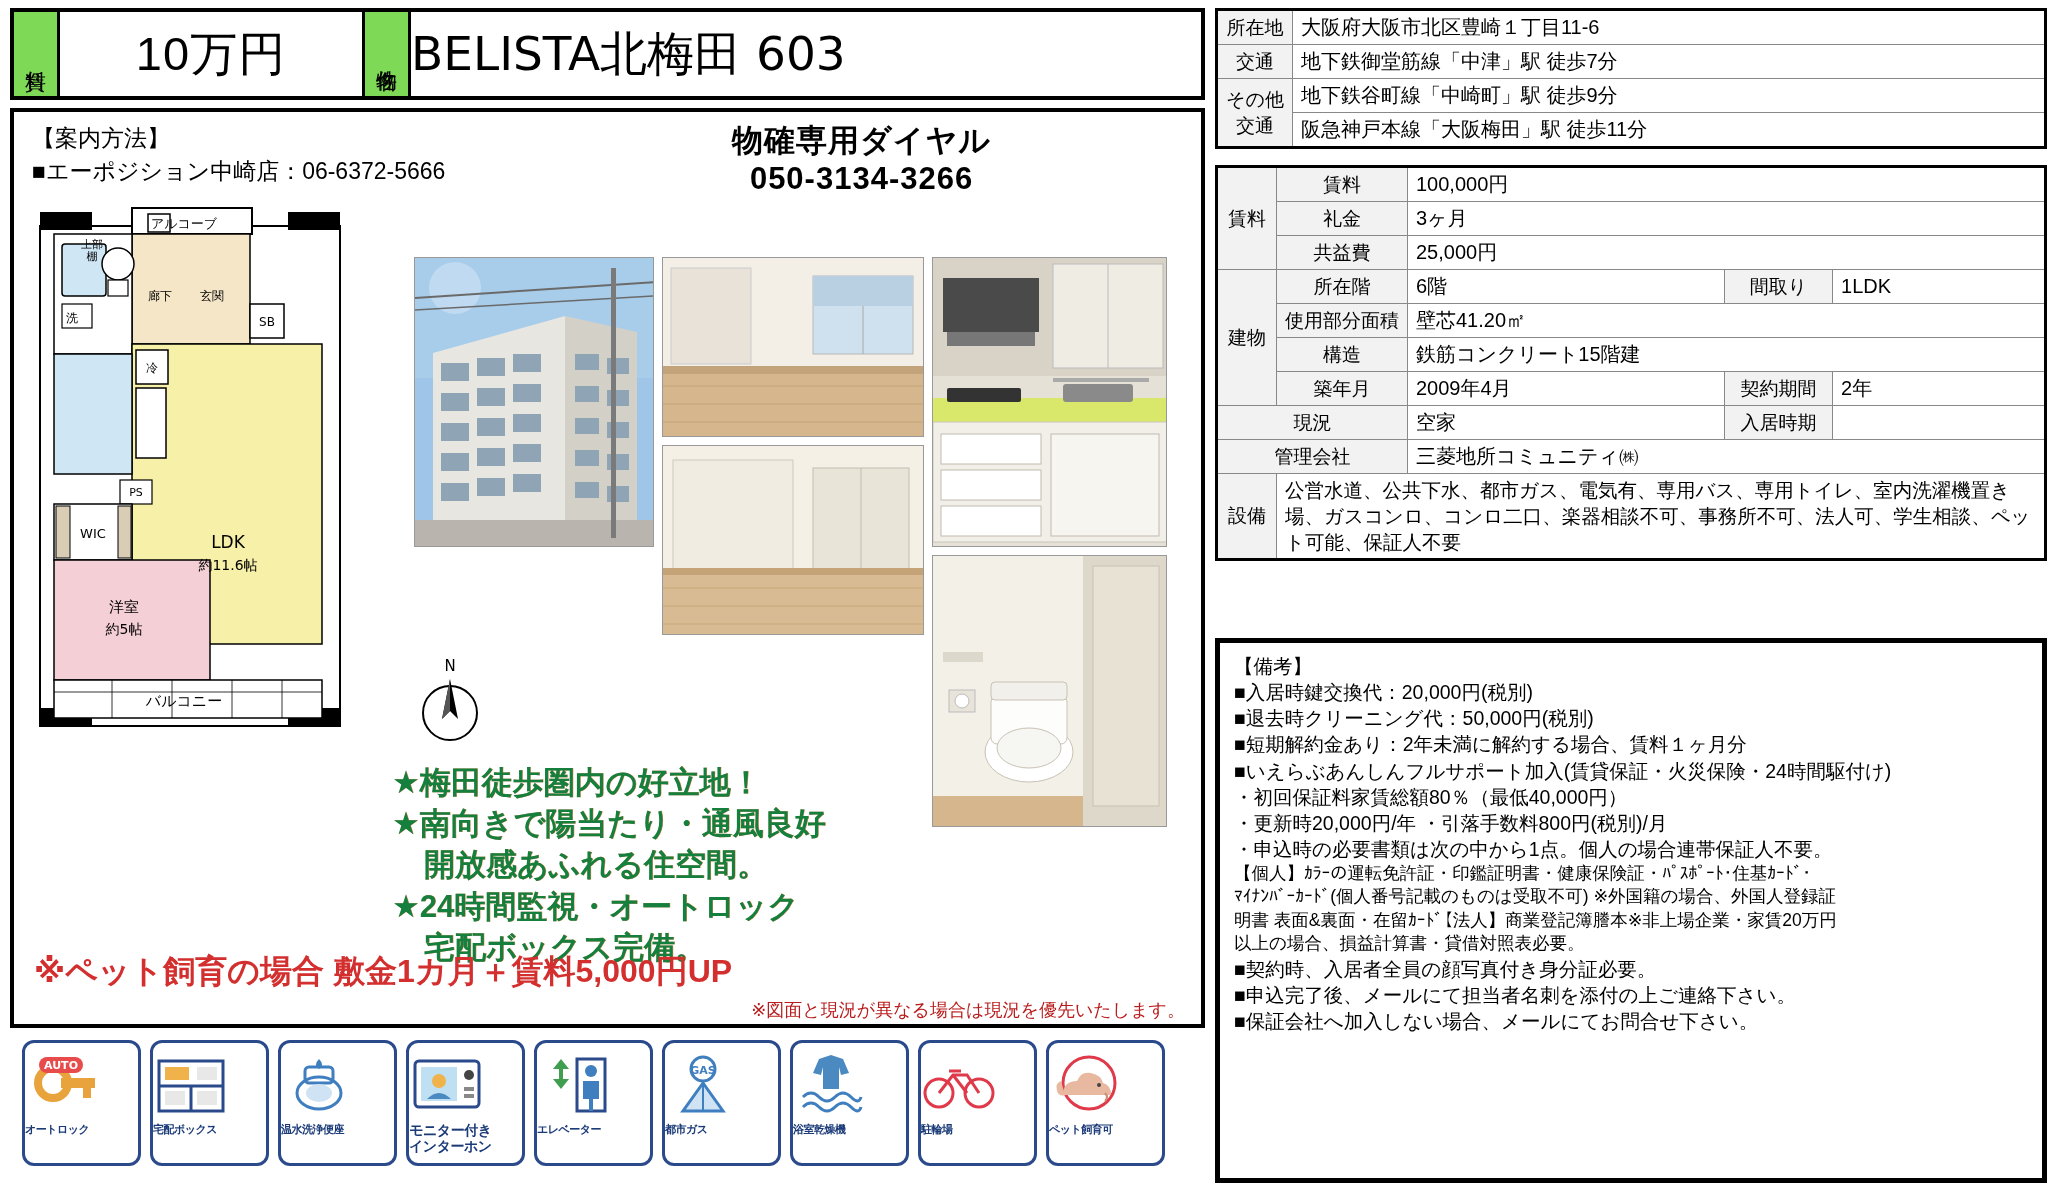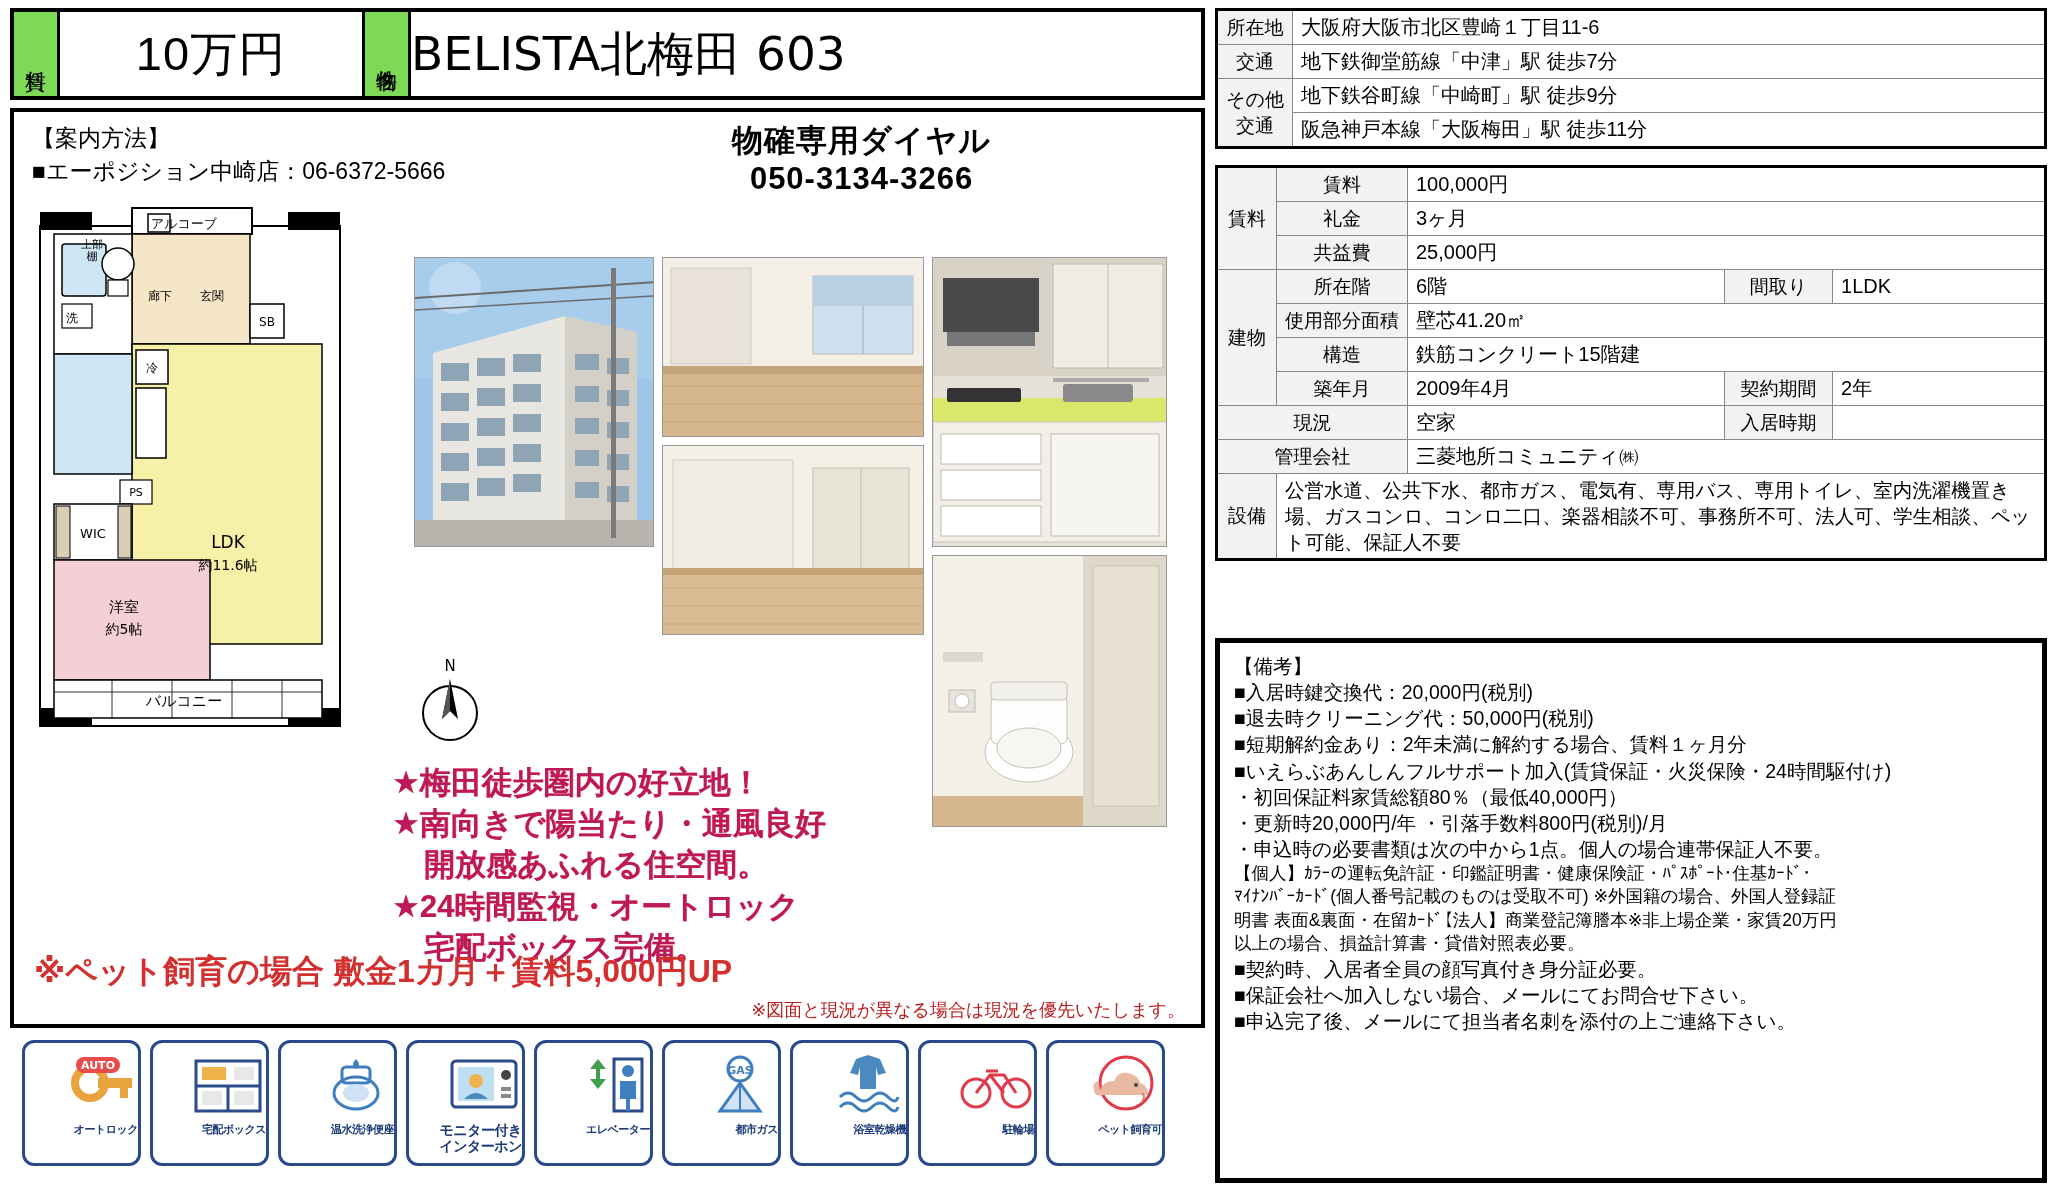--- a/index.html
+++ b/index.html
@@ -140,21 +140,21 @@
   .ph-living  { left: 648px; top: 145px; width: 262px; height: 180px; }
   .ph-kitchen { left: 918px; top: 145px; width: 235px; height: 290px; }
   .ph-room    { left: 648px; top: 333px; width: 262px; height: 190px; }
   .ph-toilet  { left: 918px; top: 443px; width: 235px; height: 272px; }
 
   
   .features {
     position: absolute;
     left: 378px;
     top: 650px;
-    color: #be185d;
+    color: #15803d;
     font-size: 31px;
     line-height: 1.33;
     font-weight: bold;
     text-shadow: 0.5px 0 0 #f08a5d;
   }
   .features div { white-space: nowrap; }
   .features .ind { padding-left: 32px; }
 
   .pet-note {
     position: absolute;
@@ -188,21 +188,21 @@
   }
   .icon-card {
     width: 119px;
     height: 126px;
     border: 3px solid #2b4a8b;
     border-radius: 12px;
     box-sizing: border-box;
     background: #fff;
     display: flex;
     flex-direction: column;
-    align-items: flex-end;
+    align-items: flex-start;
     justify-content: flex-start;
     padding-top: 6px;
   }
   .icon-card .glyph {
     height: 74px;
     display: flex;
     align-items: center;
     justify-content: center;
   }
   .icon-card .cap {
@@ -717,17 +717,17 @@
     <div>■短期解約金あり：2年未満に解約する場合、賃料１ヶ月分</div>
     <div>■いえらぶあんしんフルサポート加入(賃貸保証・火災保険・24時間駆付け)</div>
     <div>・初回保証料家賃総額80％（最低40,000円）</div>
     <div>・更新時20,000円/年 ・引落手数料800円(税別)/月</div>
     <div>・申込時の必要書類は次の中から1点。個人の場合連帯保証人不要。</div>
     <div class="small">【個人】ｶﾗｰの運転免許証・印鑑証明書・健康保険証・ﾊﾟｽﾎﾟｰﾄ・住基ｶｰﾄﾞ・</div>
     <div class="small">ﾏｲﾅﾝﾊﾞｰｶｰﾄﾞ(個人番号記載のものは受取不可) ※外国籍の場合、外国人登録証</div>
     <div class="small">明書 表面&amp;裏面・在留ｶｰﾄﾞ【法人】商業登記簿謄本※非上場企業・家賃20万円</div>
     <div class="small">以上の場合、損益計算書・貸借対照表必要。</div>
     <div>■契約時、入居者全員の顔写真付き身分証必要。</div>
+    <div>■申込完了後、メールにて担当者名刺を添付の上ご連絡下さい。</div>
     <div>■保証会社へ加入しない場合、メールにてお問合せ下さい。</div>
-    <div>■申込完了後、メールにて担当者名刺を添付の上ご連絡下さい。</div>
   </div>
 
 </div>
 
 </body></html>

